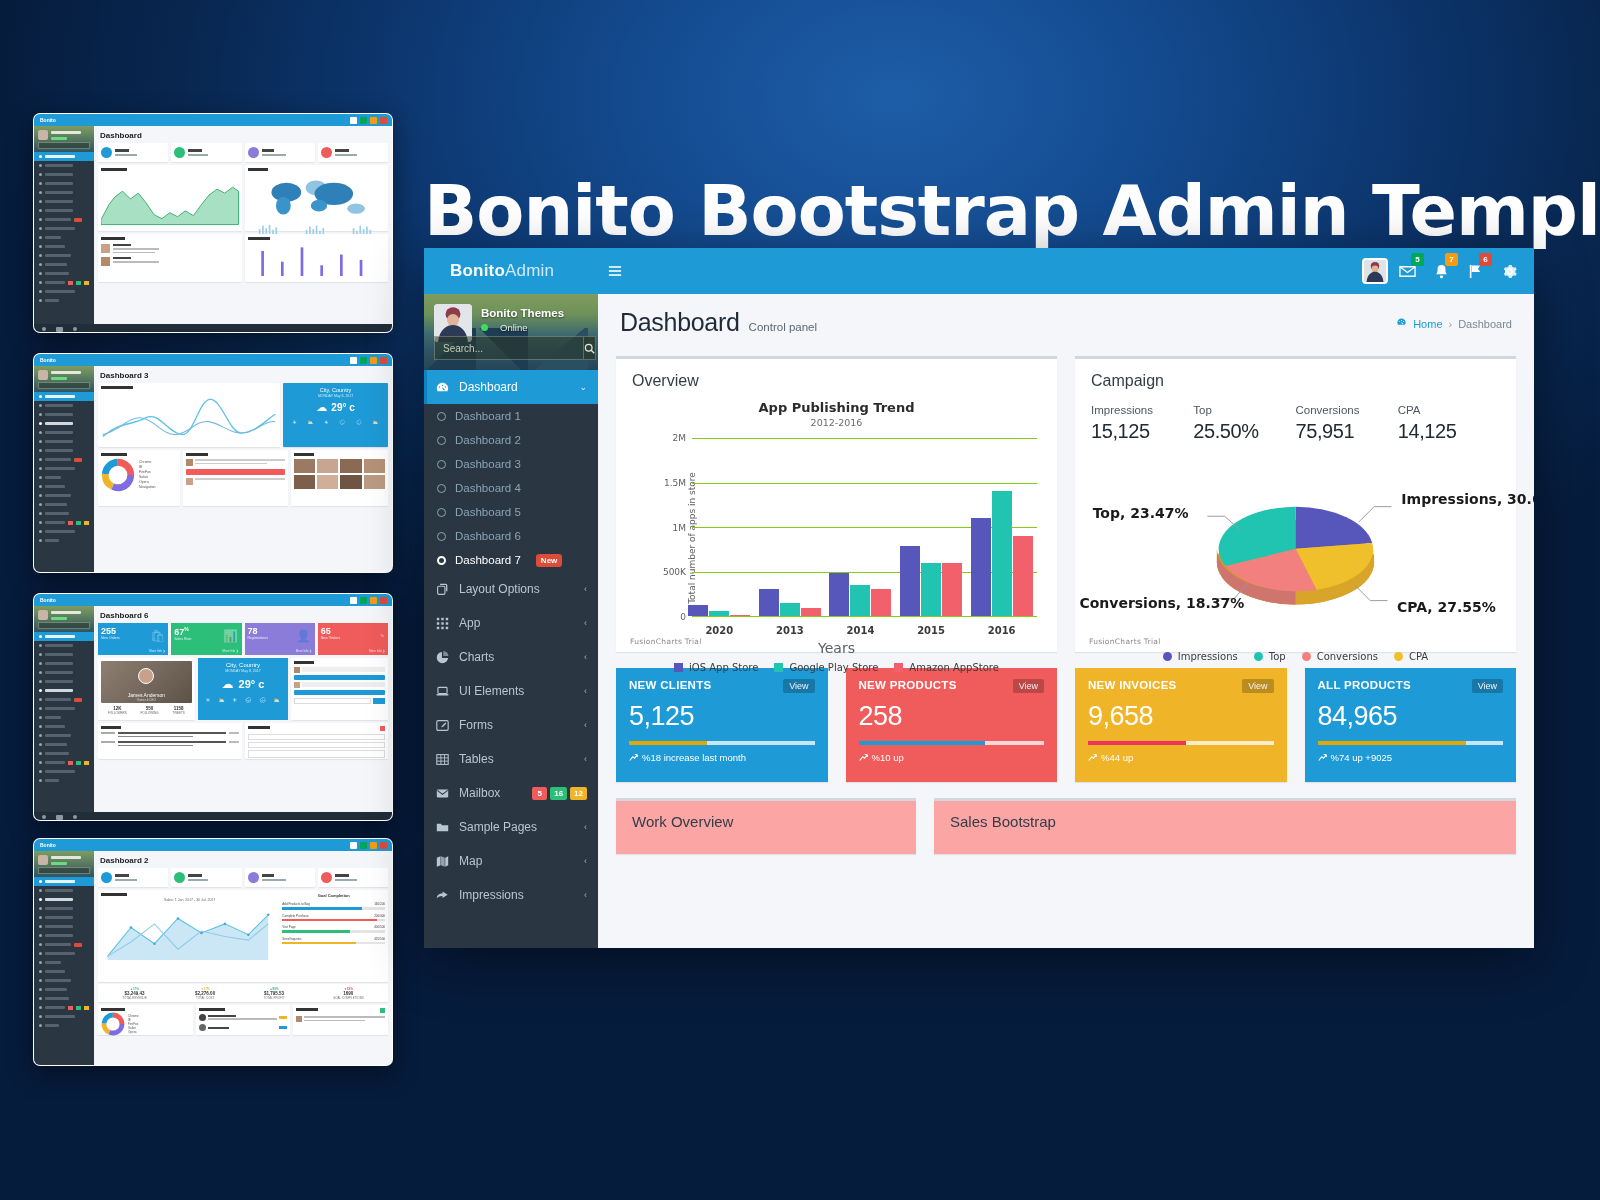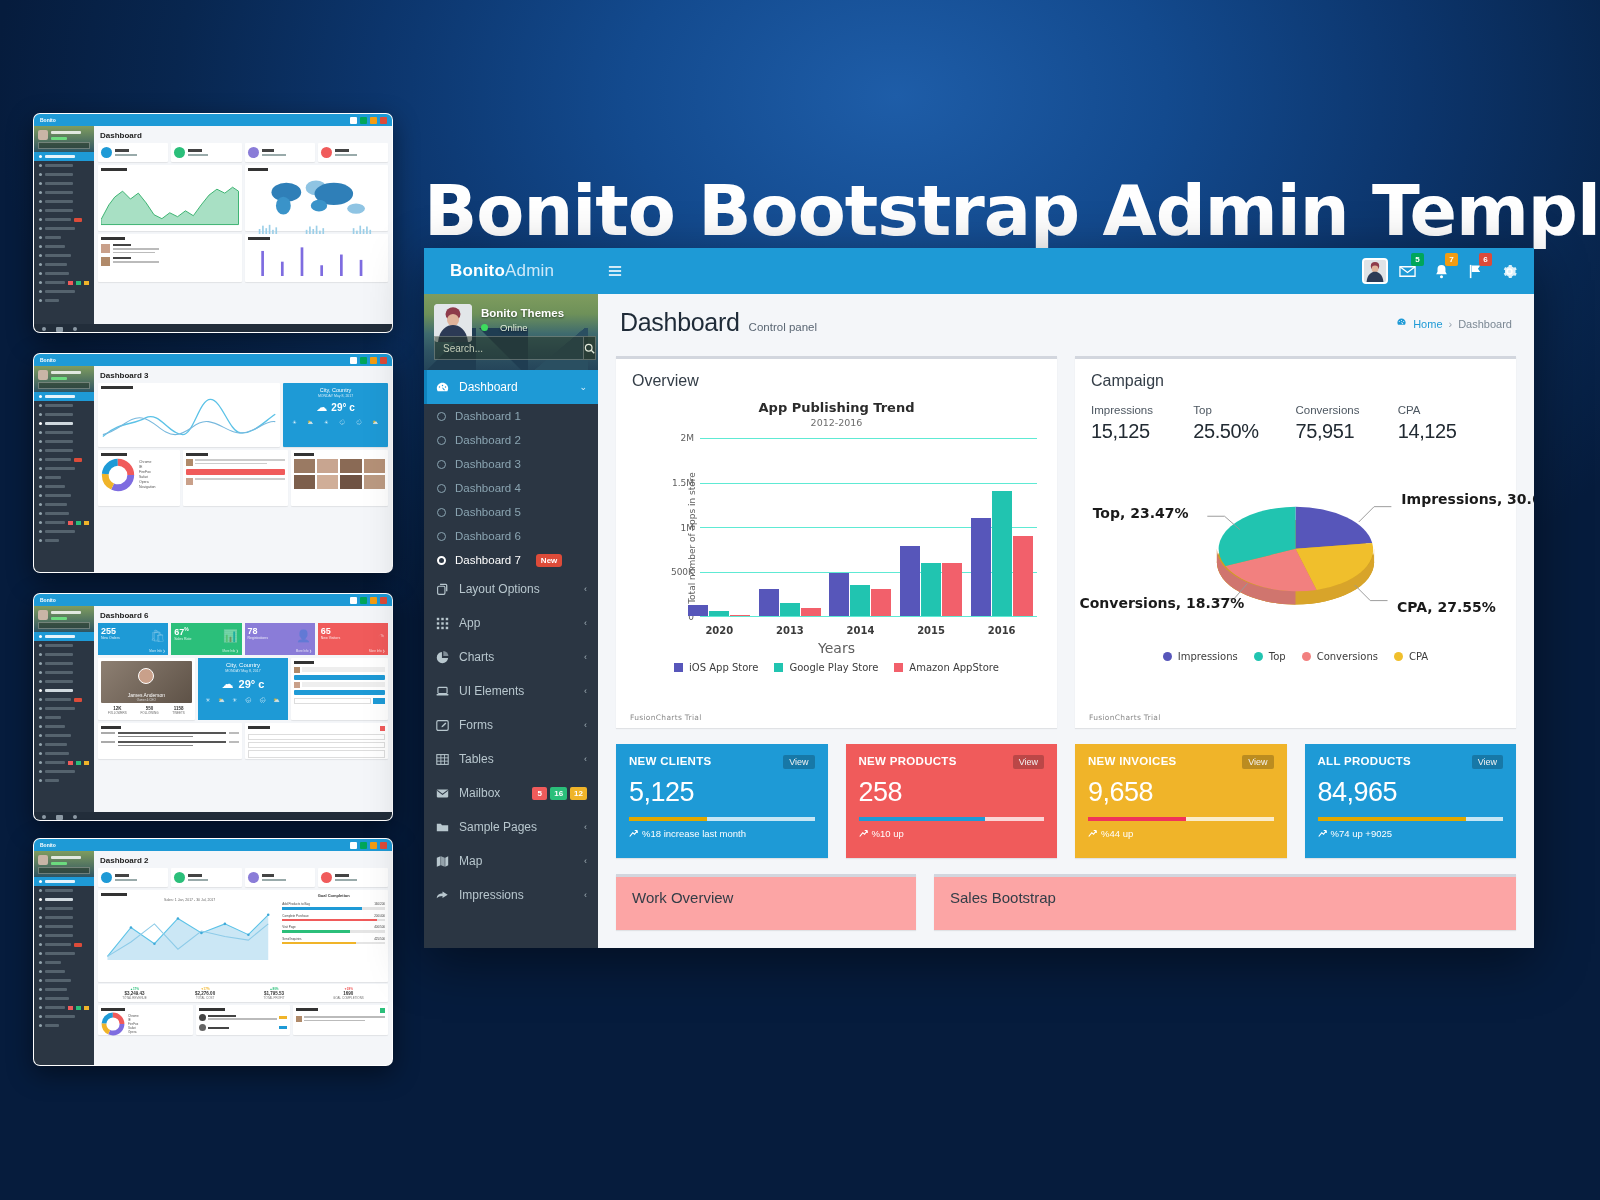--- a/index.html
+++ b/index.html
@@ -104,32 +104,32 @@
   .bc-sep{color:#9aa5b1;}
   .bc-cur{color:#7b8894;}
 
   .content-body{padding:4px 18px 0 18px;}
   .row{display:flex;gap:18px;}
   .card{background:#fff;border-top:3px solid #d2d6de;box-shadow:0 1px 1px rgba(0,0,0,.08);}
   .card-head{padding:13px 16px 0 16px;}
   .card-title{font-size:16px;color:#333d47;font-weight:normal;}
 
   
-  .chartbox{flex:1;height:372px;position:relative;}
+  .chartbox{flex:1;height:296px;position:relative;}
   .bar-chart-area{position:relative;height:318px;padding:6px 12px 0 12px;}
   .chart-main-title{text-align:center;font-size:13px;font-weight:bold;color:#2b2b2b;
                     font-family:"DejaVu Sans",sans-serif;margin-top:4px;}
   .chart-sub-title{text-align:center;font-size:9.5px;color:#6c6c6c;margin-top:2px;
                    font-family:"DejaVu Sans",sans-serif;}
   .plot-wrap{position:relative;margin:10px 0 0 0;height:200px;}
   .y-axis-label{position:absolute;left:-2px;top:50%;transform:translateY(-50%) rotate(-90deg);
     transform-origin:center;font-size:9px;color:#5e5e5e;white-space:nowrap;
     font-family:"DejaVu Sans",sans-serif;}
   .plot{position:absolute;left:56px;right:8px;top:0;bottom:22px;}
-  .gridline{position:absolute;left:16px;right:0;height:1px;background:#5eead4;}
+  .gridline{position:absolute;left:8px;right:0;height:1px;background:#84cc16;}
   .ytick{position:absolute;right:100%;margin-right:6px;transform:translateY(-50%);
     font-size:9px;color:#5e5e5e;white-space:nowrap;font-family:"DejaVu Sans",sans-serif;}
   .groups{position:absolute;left:0;right:0;bottom:0;top:0;display:flex;align-items:flex-end;}
   .group{flex:1;display:flex;align-items:flex-end;justify-content:center;gap:1px;height:100%;}
   .bar{width:20px;}
   .xlabels{position:absolute;left:56px;right:8px;bottom:2px;display:flex;}
   .xlabels span{flex:1;text-align:center;font-size:10px;font-weight:bold;color:#3a3a3a;
                 font-family:"DejaVu Sans",sans-serif;}
   .x-axis-label{text-align:center;font-size:14px;color:#5e5e5e;margin-top:2px;
                 font-family:"DejaVu Sans",sans-serif;}

